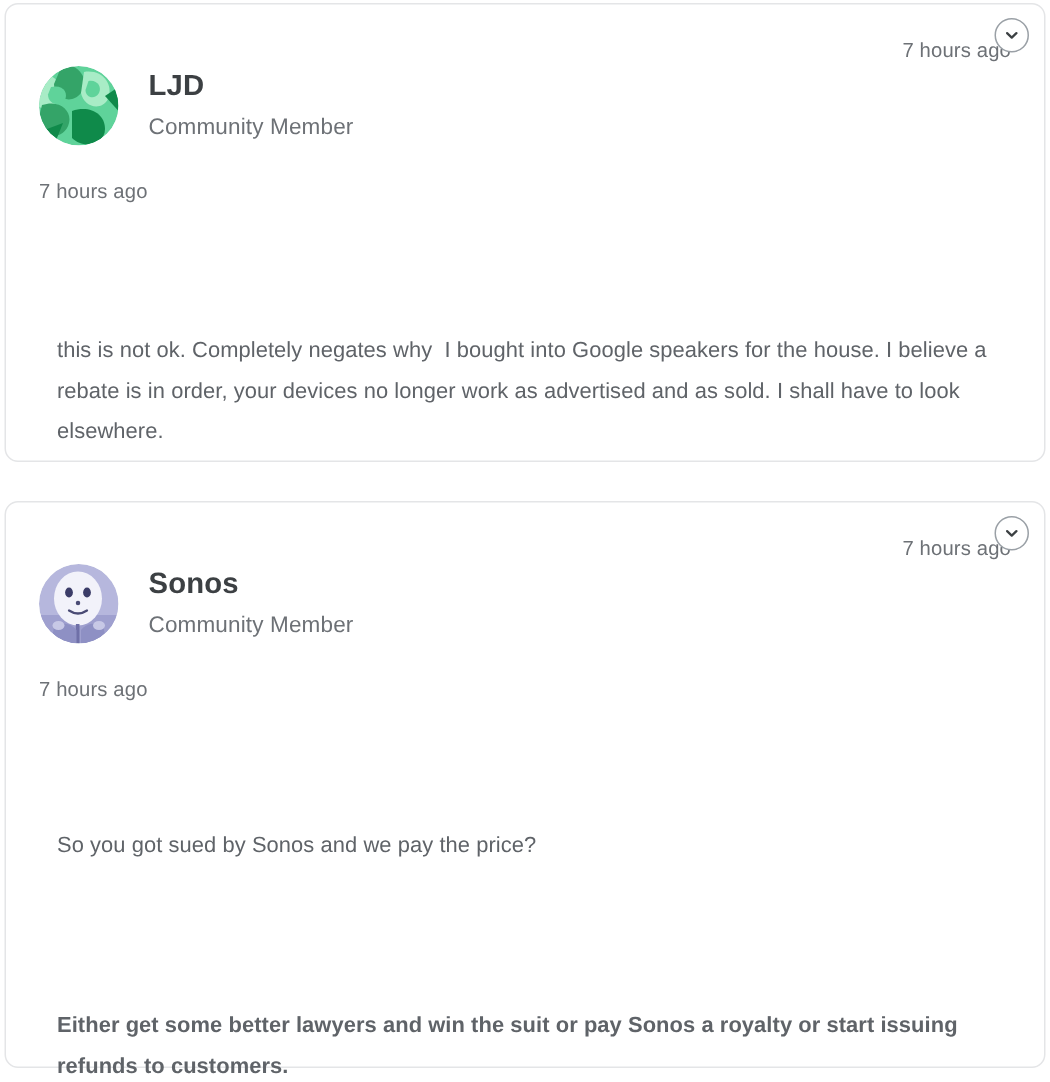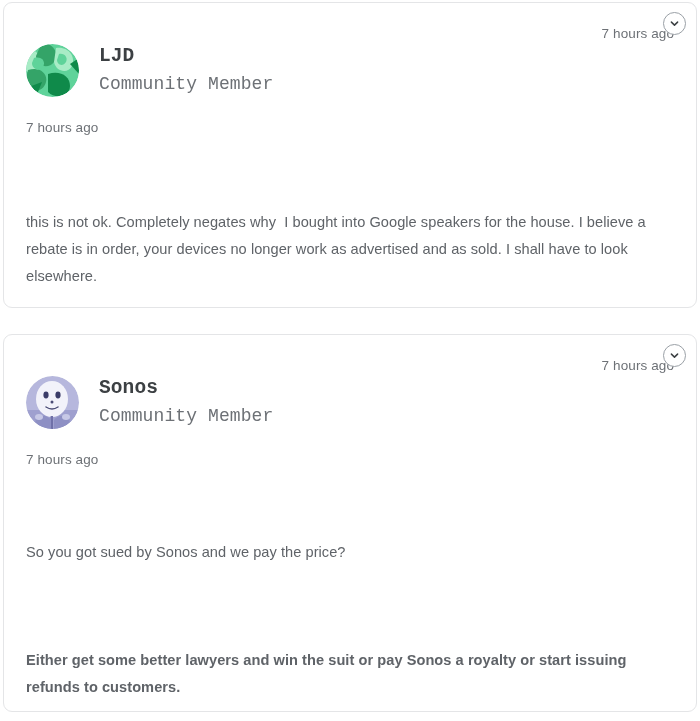--- a/index.html
+++ b/index.html
@@ -60,23 +60,22 @@
     display: flex;
     align-items: center;
     justify-content: center;
     cursor: pointer;
   }
   .chevron-circle-btn svg { display: block; }
 
   
   .author-row {
     display: flex;
-    align-items: flex-start;
+    align-items: flex-end;
     padding-top: 41px;
-    font-family: Liberation Mono, monospace;
   }
   .avatar {
     width: 53px;
     height: 53px;
     border-radius: 50%;
     flex: 0 0 53px;
     overflow: hidden;
     background: #eceff1;
   }
   .avatar svg { display: block; width: 53px; height: 53px; }
@@ -88,21 +87,21 @@
     justify-content: center;
   }
   .author-name {
     font-size: 19.5px;
     font-weight: bold;
     color: #3c4043;
     line-height: 25px;
     letter-spacing: 0.1px;
   }
   .author-rank {
-    font-size: 18px;
+    font-size: 15px;
     color: #6d7176;
     line-height: 24px;
     margin-top: 3px;
     letter-spacing: 0.1px;
   }
 
   
   .post-timestamp {
     font-size: 13.5px;
     color: #6d7176;
@@ -111,21 +110,21 @@
     line-height: 18px;
   }
   .post-body {
     margin-top: 18px;
     font-size: 14.6px;
     color: #5f6368;
     line-height: 27px;
     letter-spacing: 0.05px;
     white-space: pre-wrap;
   }
-  .post-body p { margin: 0; }
+  .post-body p { margin: 12px; }
   .post-body p + p { margin-top: 27px; font-weight: bold; }
   .second .post-body { margin-top: 16px; }
 
   
   .kudos-btn {
     margin-top: 28px;
     display: inline-flex;
     align-items: stretch;
     height: 39px;
     border: 1px solid #e4e5e7;

